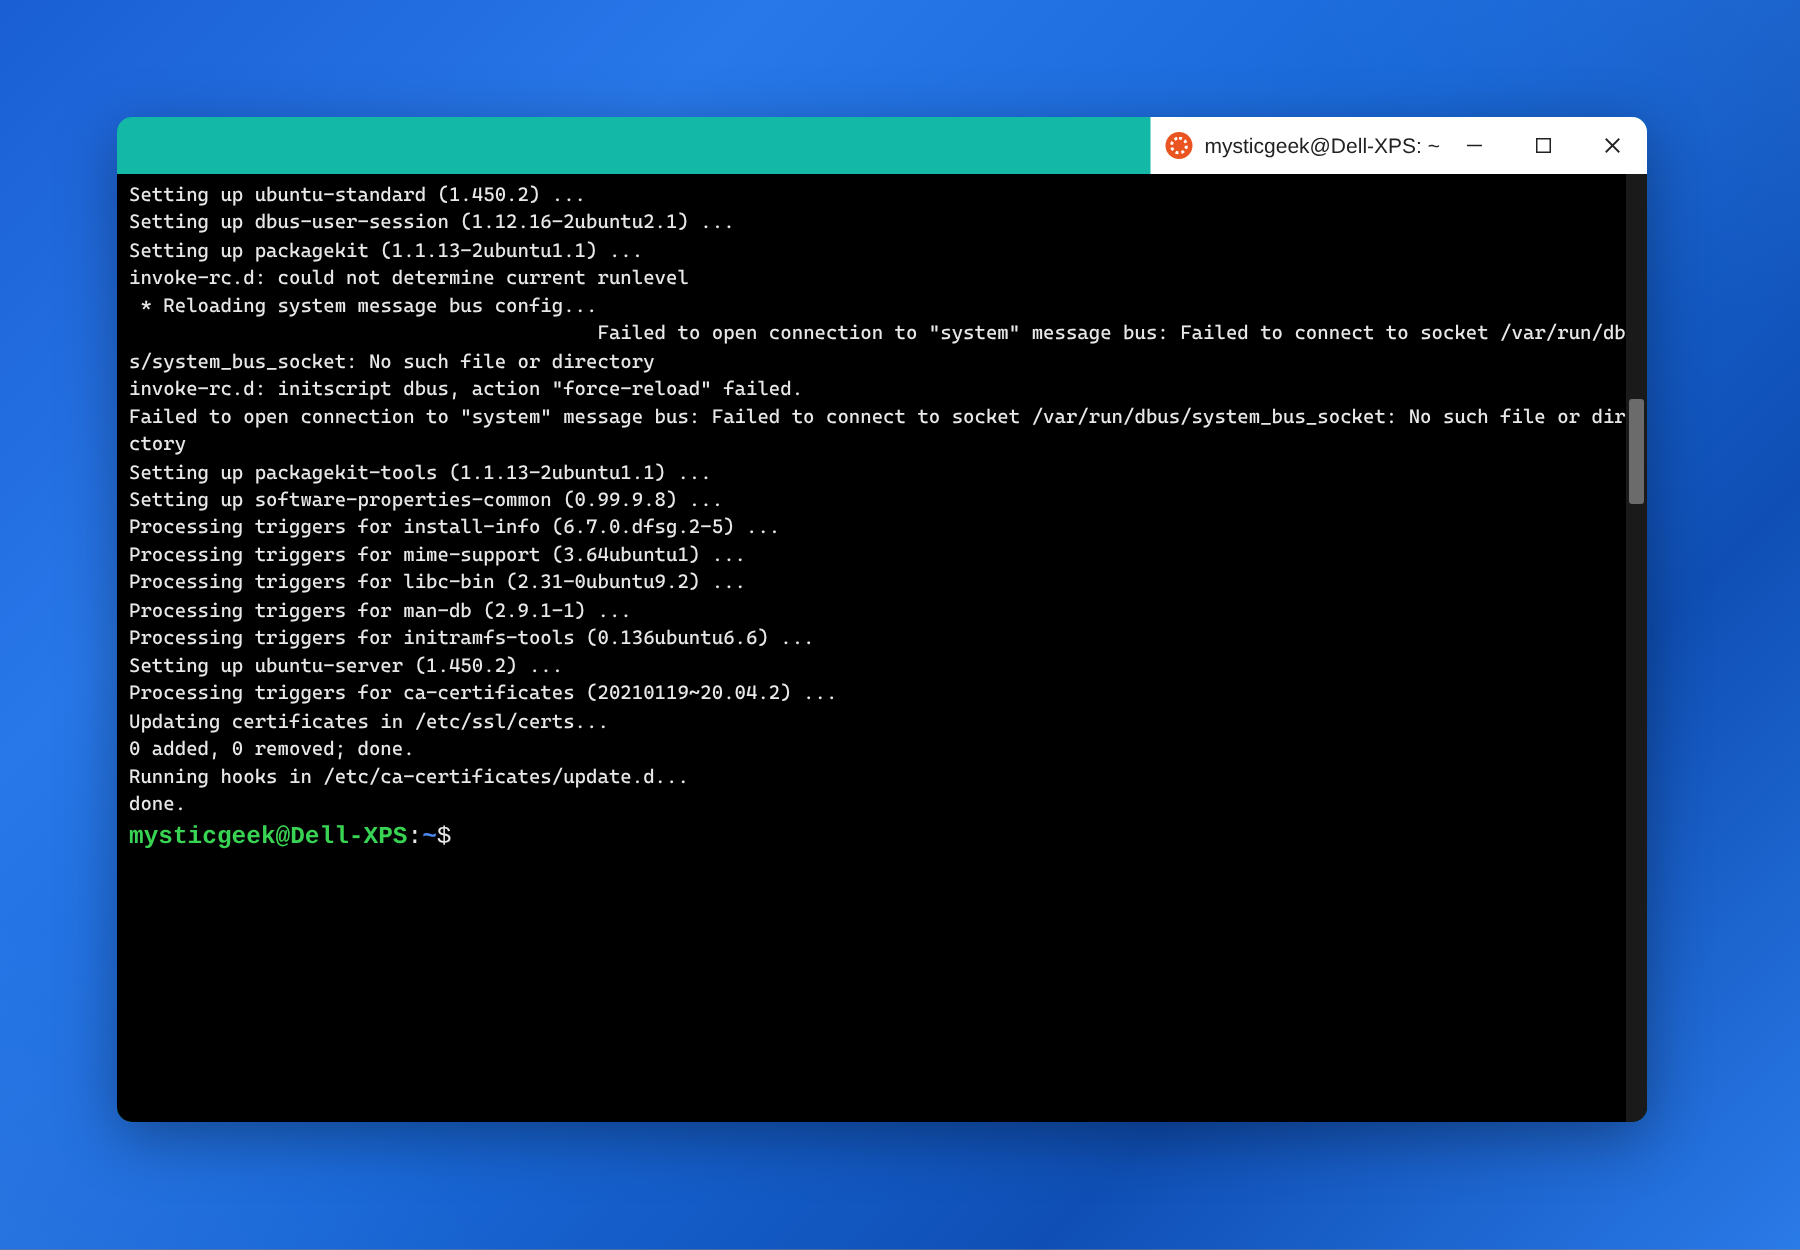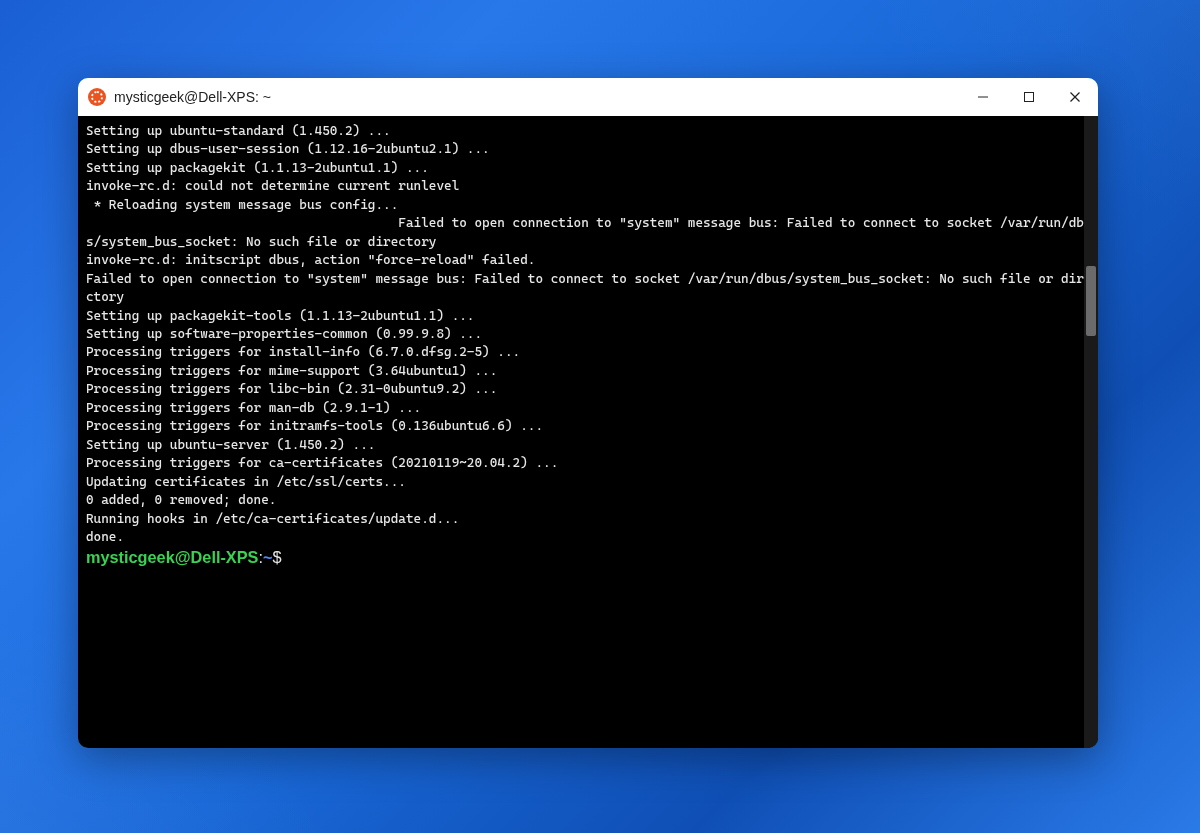--- a/index.html
+++ b/index.html
@@ -19,26 +19,27 @@
       radial-gradient(1200px 800px at 110% -10%, rgba(255,255,255,0.05) 0%, rgba(255,255,255,0) 40%);
     pointer-events: none;
   }
 
   .window {
     position: absolute;
     left: 78px;
     top: 78px;
     width: 1020px;
     height: 670px;
-    background: #0ea5e9;
+    background: #14b8a6;
     border-radius: 10px;
     box-shadow: 0 10px 40px rgba(0,0,0,0.35);
     overflow: hidden;
     display: flex;
     flex-direction: column;
+    align-items: flex-end;
   }
 
   .titlebar {
     height: 38px;
     background: #ffffff;
     display: flex;
     align-items: center;
     padding-left: 10px;
     flex: 0 0 auto;
   }
@@ -90,21 +91,21 @@
   .terminal {
     font-family: "Cascadia Mono", "Consolas", "DejaVu Sans Mono", monospace;
     font-size: 13px;
     line-height: 1.42;
     color: #e8e8e8;
     white-space: pre-wrap;
     word-break: break-all;
   }
 
   .prompt-line {
-    font-family: Liberation Sans, sans-serif;
+    font-family: Liberation Mono, monospace;
     font-size: 16.3px;
     line-height: 1.42;
   }
   .p-user { color: #39d353; font-weight: 600; }
   .p-colon { color: #e8e8e8; }
   .p-path { color: #4a8af4; font-weight: 600; }
   .p-dollar { color: #e8e8e8; }
   .p-cursor { color: #e8e8e8; }
 
   .scrollbar {

